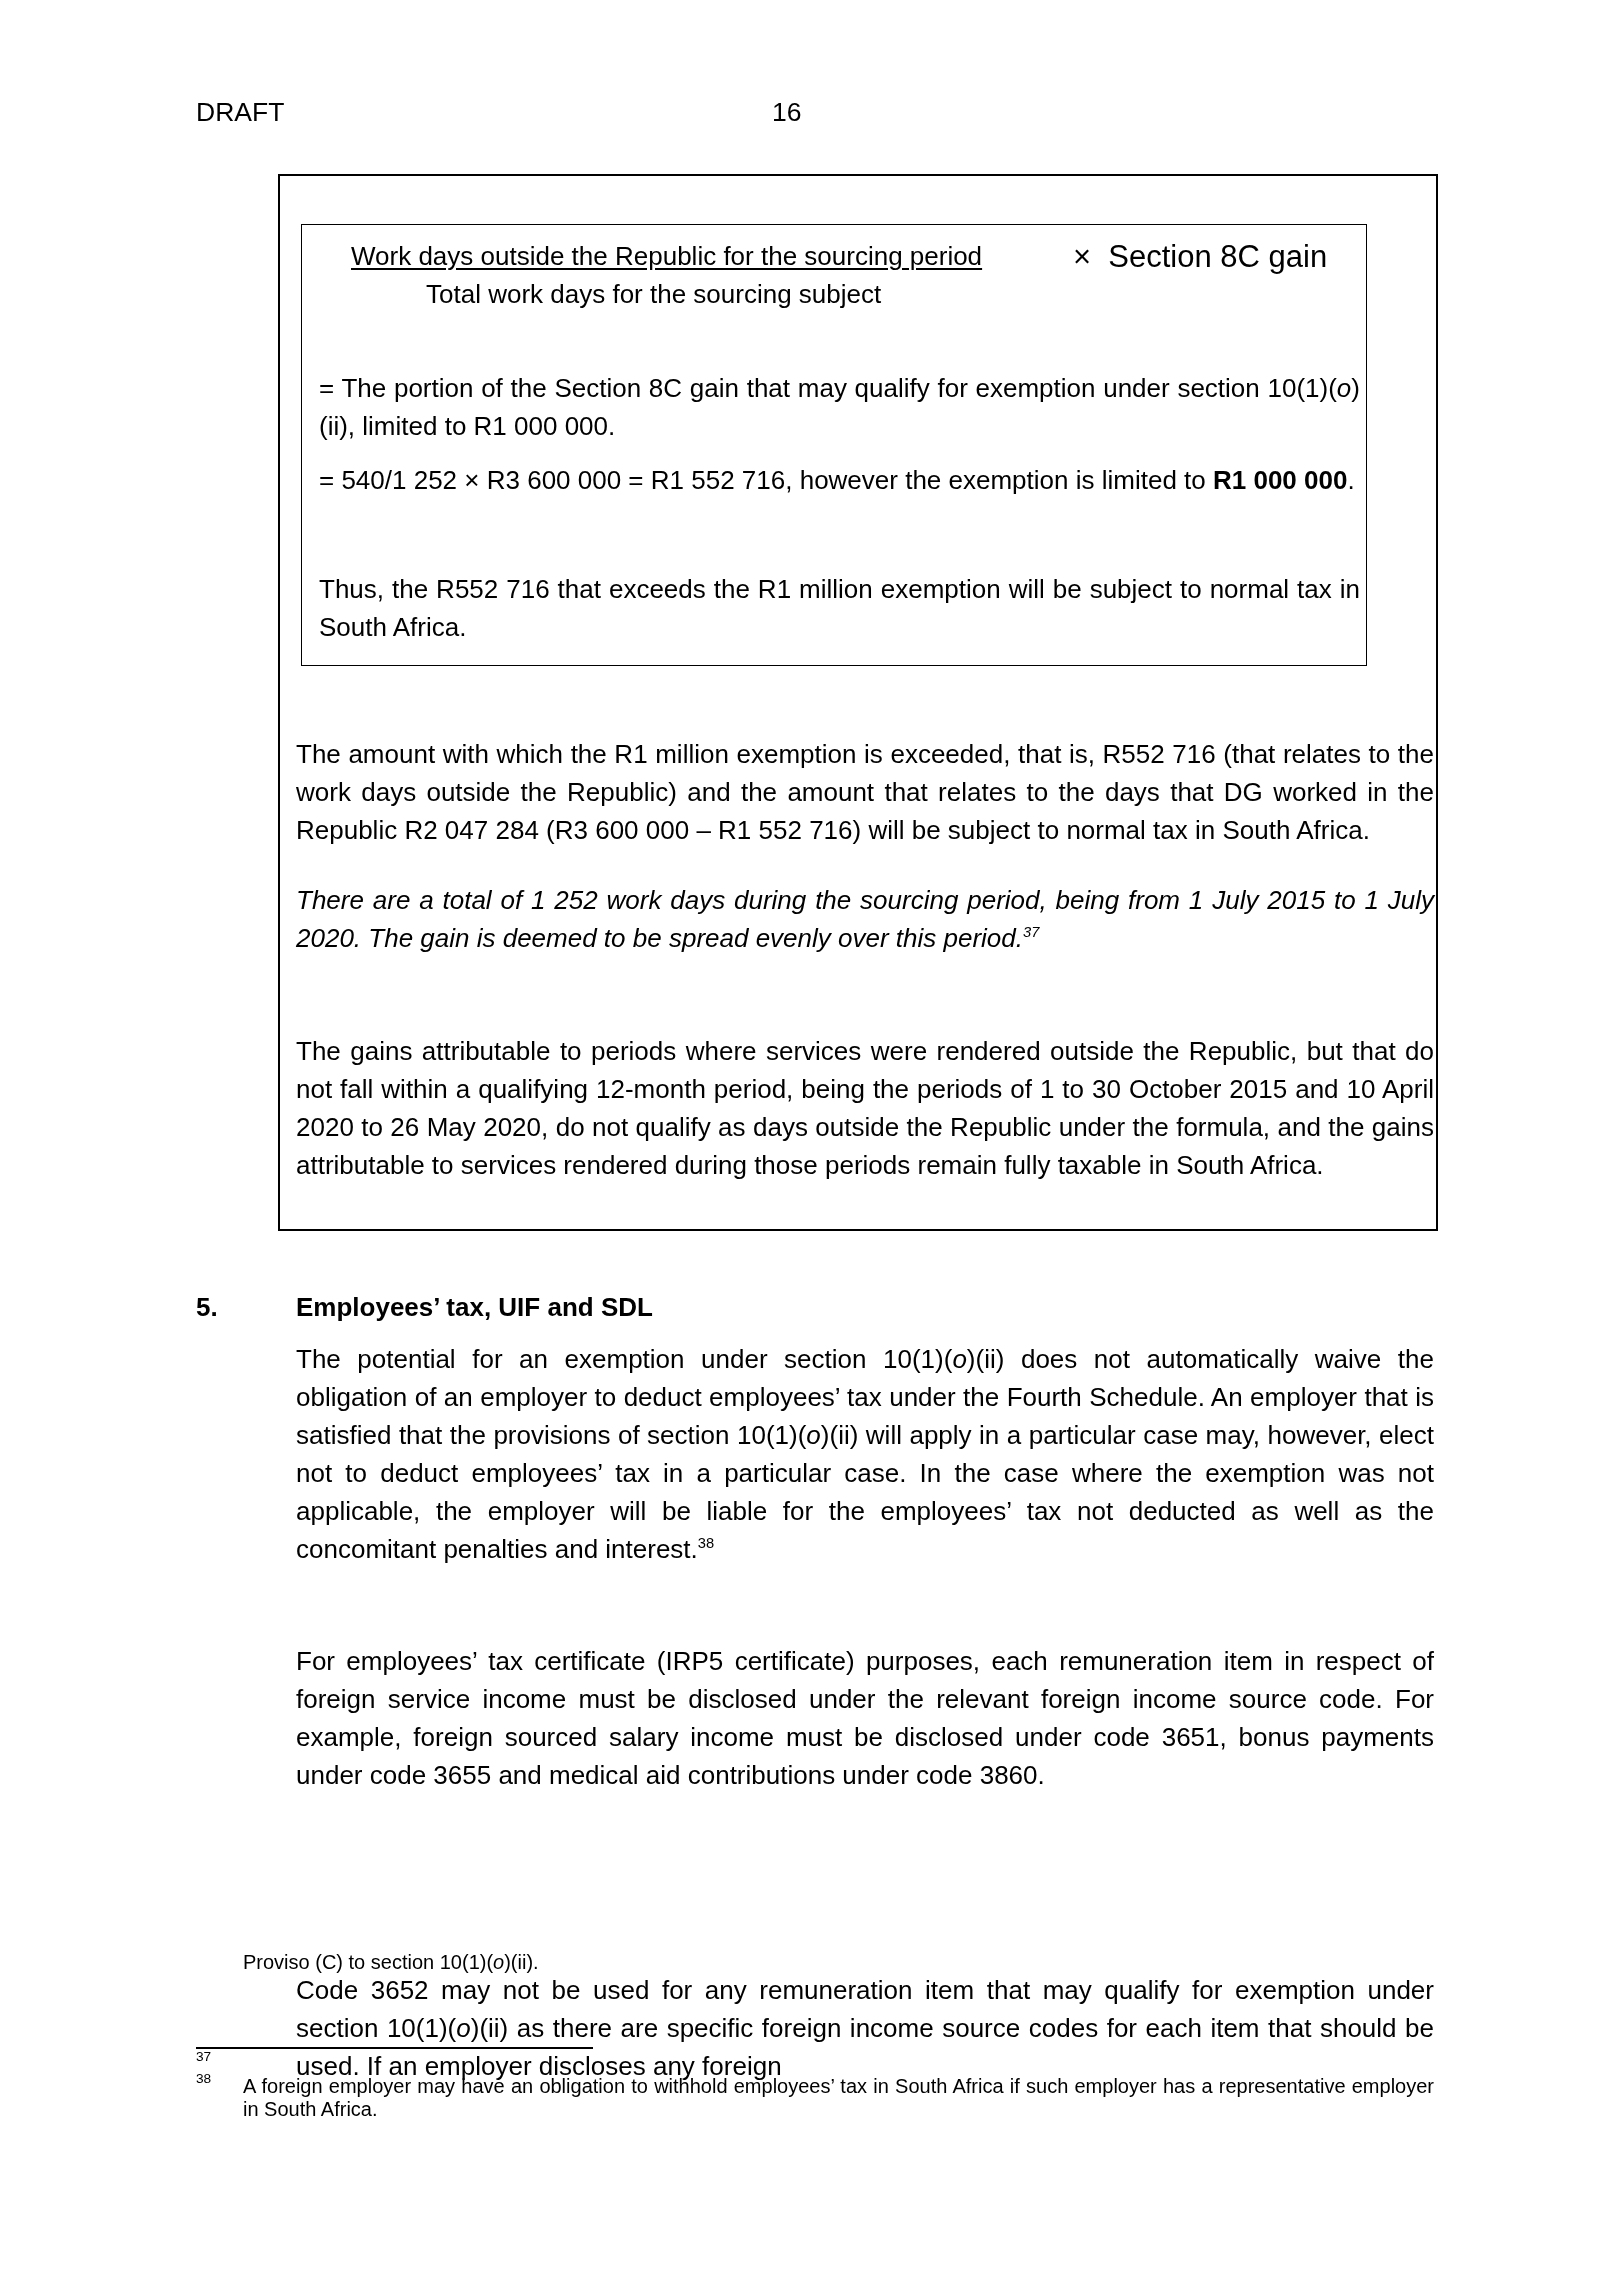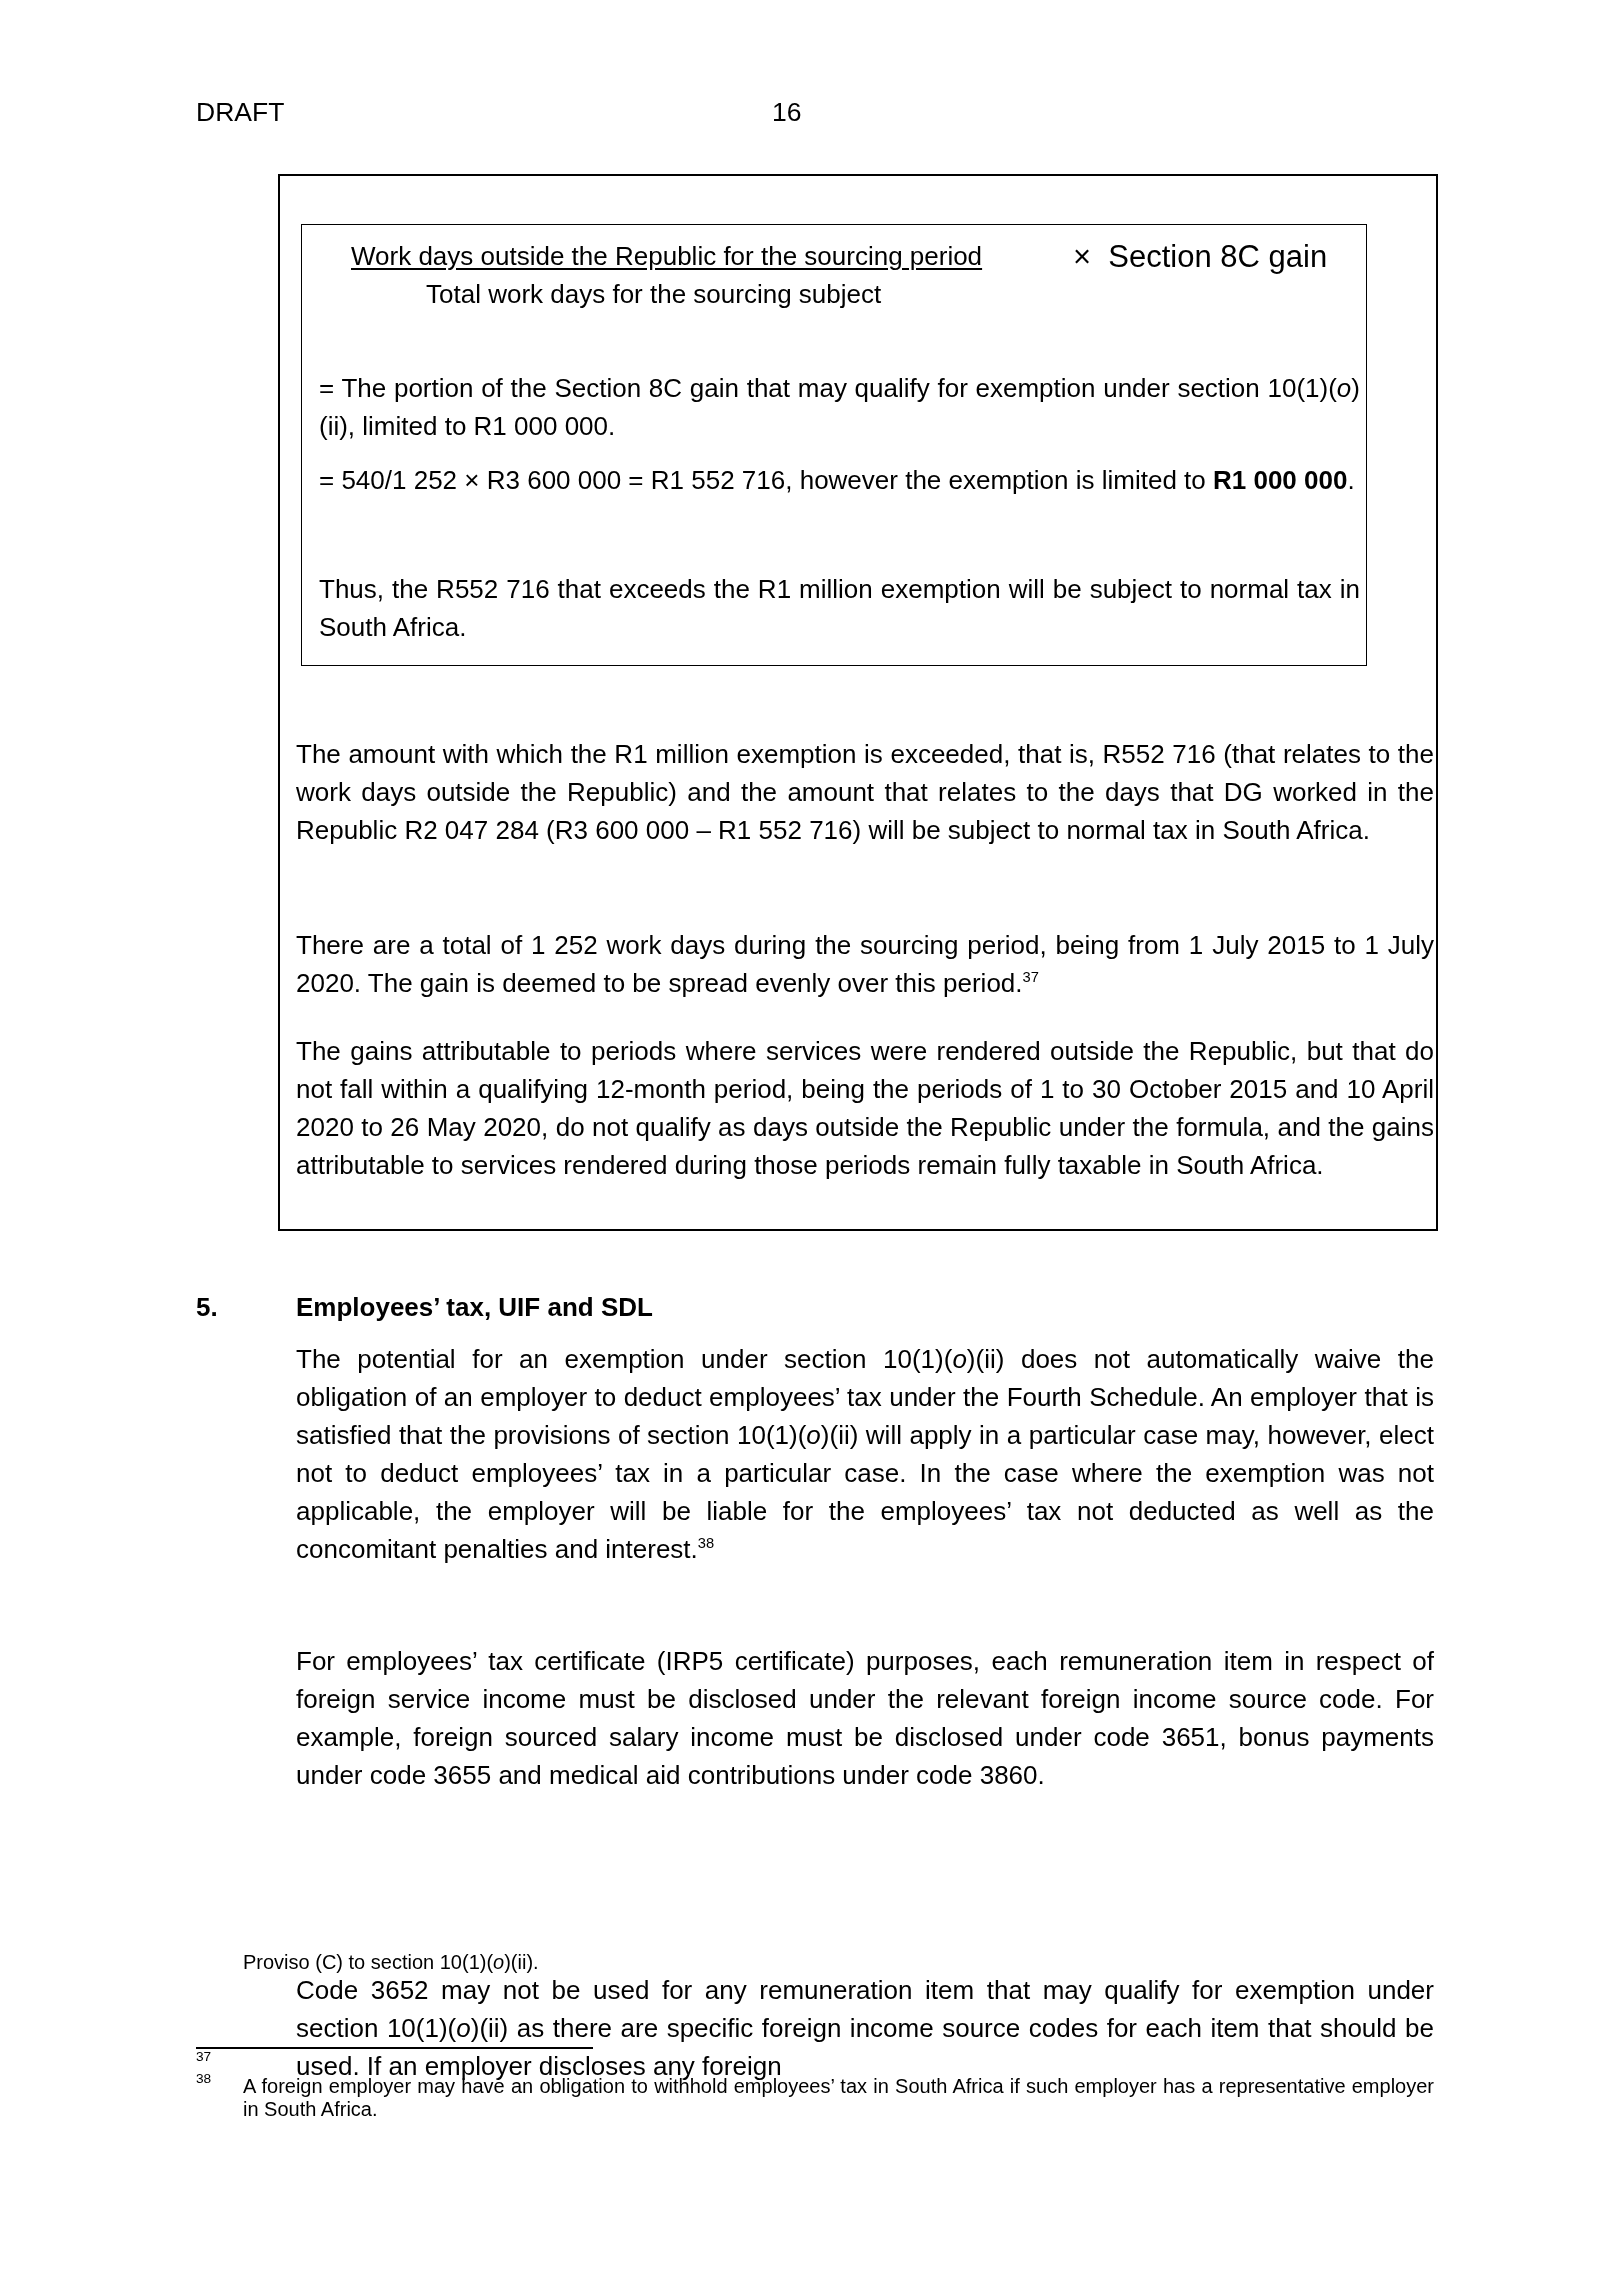--- a/index.html
+++ b/index.html
@@ -54,21 +54,21 @@
 <div class="formula-den">Total work days for the sourcing subject</div>
 
 <div class="inner-p txt" style="top:369px;"><span>= The portion of the Section 8C gain that may qualify for exemption under section 10(1)(</span><span class="it">o</span><span>)(ii), limited to R1 000 000.</span></div>
 
 <div class="inner-p txt" style="top:461px;"><span>= 540/1 252 × R3 600 000 = R1 552 716, however the exemption is limited to </span><span class="b">R1 000 000</span><span>.</span></div>
 
 <div class="inner-p txt" style="top:570px;">Thus, the R552 716 that exceeds the R1 million exemption will be subject to normal tax in South Africa.</div>
 
 <div class="outer-p txt" style="top:735px;">The amount with which the R1 million exemption is exceeded, that is, R552 716 (that relates to the work days outside the Republic) and the amount that relates to the days that DG worked in the Republic R2 047 284 (R3 600 000 – R1 552 716) will be subject to normal tax in South Africa.</div>
 
-<div class="outer-p txt" style="top:926px;"><span>There are a total of 1 252 work days during the sourcing period, being from 1 July 2015 to 1 July 2020. The gain is deemed to be spread evenly over this period.</span><sup>37</sup></div>
+<div class="outer-p txt" style="top:881px;font-style:italic;"><span>There are a total of 1 252 work days during the sourcing period, being from 1 July 2015 to 1 July 2020. The gain is deemed to be spread evenly over this period.</span><sup>37</sup></div>
 
 <div class="outer-p txt" style="top:1032px;">The gains attributable to periods where services were rendered outside the Republic, but that do not fall within a qualifying 12-month period, being the periods of 1 to 30 October 2015 and 10 April 2020 to 26 May 2020, do not qualify as days outside the Republic under the formula, and the gains attributable to services rendered during those periods remain fully taxable in South Africa.</div>
 
 <div class="sec-num">5.</div>
 <div class="sec-title">Employees’ tax, UIF and SDL</div>
 
 <div class="body-p txt" style="top:1340px;"><span>The potential for an exemption under section 10(1)(</span><span class="it">o</span><span>)(ii) does not automatically waive the obligation of an employer to deduct employees’ tax under the Fourth Schedule. An employer that is satisfied that the provisions of section 10(1)(</span><span class="it">o</span><span>)(ii) will apply in a particular case may, however, elect not to deduct employees’ tax in a particular case. In the case where the exemption was not applicable, the employer will be liable for the employees’ tax not deducted as well as the concomitant penalties and interest.</span><sup>38</sup></div>
 
 <div class="body-p txt" style="top:1642px;">For employees’ tax certificate (IRP5 certificate) purposes, each remuneration item in respect of foreign service income must be disclosed under the relevant foreign income source code. For example, foreign sourced salary income must be disclosed under code 3651, bonus payments under code 3655 and medical aid contributions under code 3860.</div>
 

